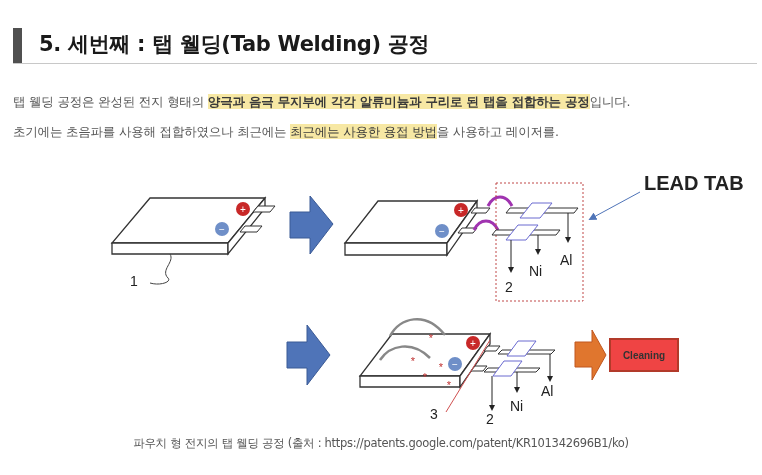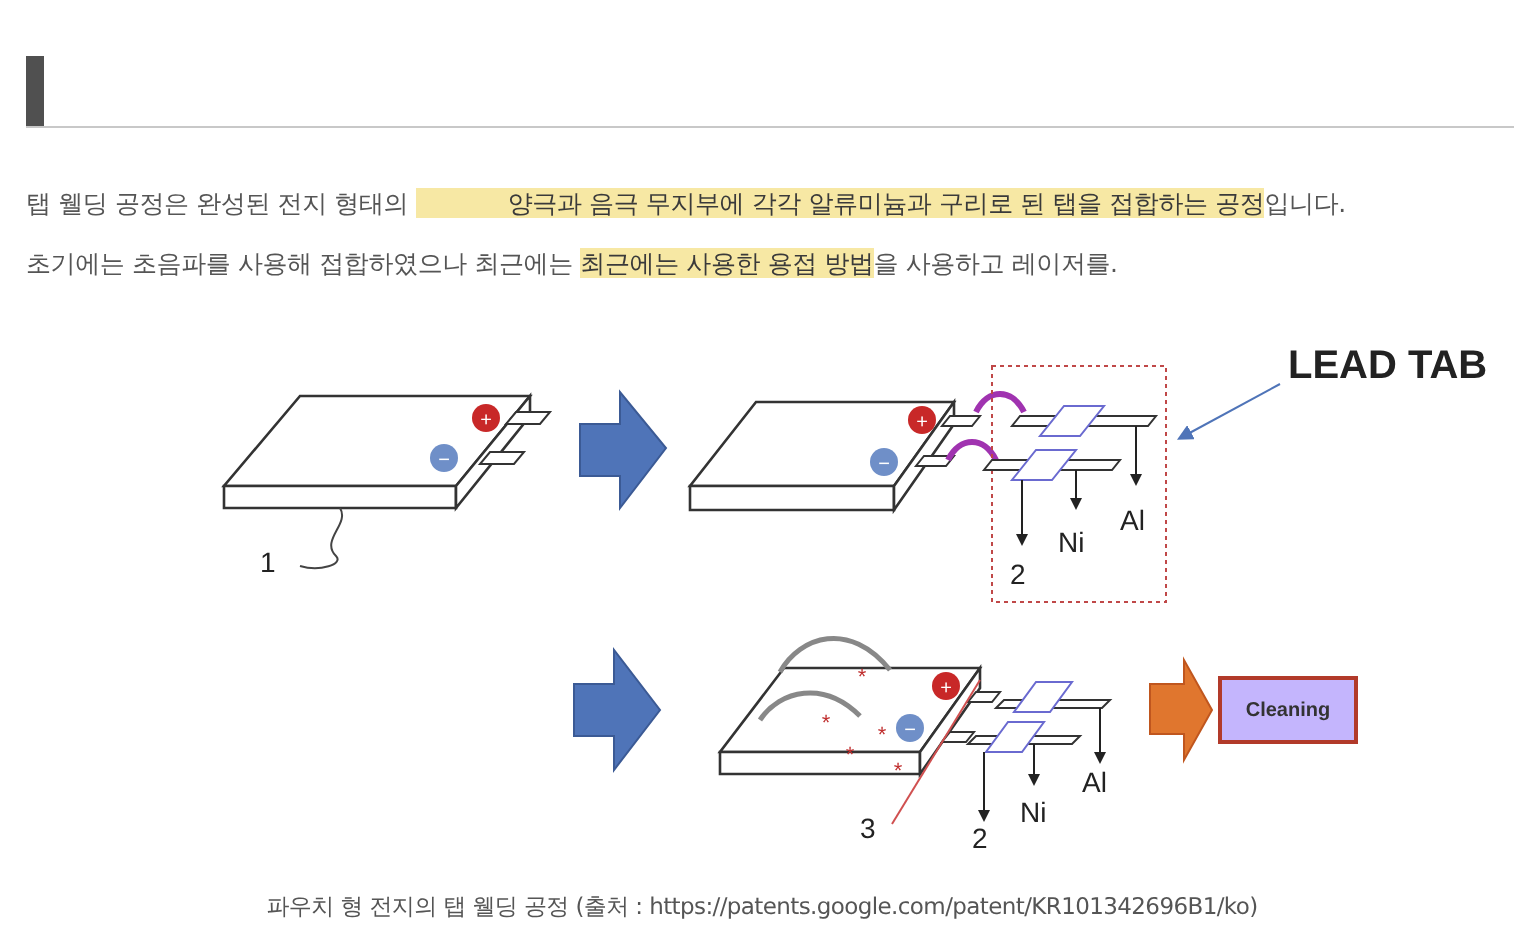--- a/index.html
+++ b/index.html
@@ -8,37 +8,38 @@
   .header { position: absolute; left: 13px; top: 28px; width: 744px; height: 35px;
             border-bottom: 1px solid #c8c8c8; }
   .header-bar { position: absolute; left: 0; top: 0; width: 9px; height: 35px; background: #505050; }
   .header-title { position: absolute; left: 26px; top: 2px; font-size: 21px; font-weight: bold;
                   color: #1a1a1a; white-space: nowrap; letter-spacing: -0.3px; }
   .para { position: absolute; left: 13px; font-size: 12.5px; color: #555; white-space: nowrap;
           letter-spacing: -0.2px; }
   .para1 { top: 94px; }
   .para2 { top: 124px; }
   .hl { background: #f7e8a4; color: #3a3a3a; }
-  .hl.bold { font-weight: normal; padding-left: 46px; }
+  .hl.bold { font-weight: bold; }
   .diagram { position: absolute; left: 0; top: 160px; width: 762px; height: 280px; }
   .lead-label { position: absolute; left: 644px; top: 172px; font-size: 20px; color: #222;
                 font-family: "Liberation Sans", sans-serif; white-space: nowrap; font-weight: bold; }
   .cleaning-box { position: absolute; left: 609px; top: 338px; width: 70px; height: 34px;
-                  background: #c4b5fd; border: 2px solid #b23a2a; box-sizing: border-box;
+                  background: #ef4444; border: 2px solid #b23a2a; box-sizing: border-box;
                   display: flex; align-items: center; justify-content: center;
                   font-size: 10px; font-weight: bold; color: #333; font-family: "Liberation Sans", sans-serif; }
-  .caption { position: absolute; left: 0; width: 762px; top: 446px; text-align: center;
+  .caption { position: absolute; left: 0; width: 762px; top: 436px; text-align: center;
              font-size: 11.5px; color: #555; white-space: nowrap; letter-spacing: -0.3px; }
   svg text { font-family: "Liberation Sans", sans-serif; }
 </style>
 </head>
 <body>
 
 <div class="header">
   <div class="header-bar"></div>
+  <div class="header-title">5. 세번째 : 탭 웰딩(Tab Welding) 공정</div>
 </div>
 
 <div class="para para1">
   <span>탭 웰딩 공정은 완성된 전지 형태의 </span><span class="hl bold">양극과 음극 무지부에 각각 알류미늄과 구리로 된 탭을 접합하는 공정</span><span>입니다.</span>
 </div>
 
 <div class="para para2">
   <span>초기에는 초음파를 사용해 접합하였으나 최근에는 </span><span class="hl">최근에는 사용한 용접 방법</span><span>을 사용하고 레이저를.</span>
 </div>
 

